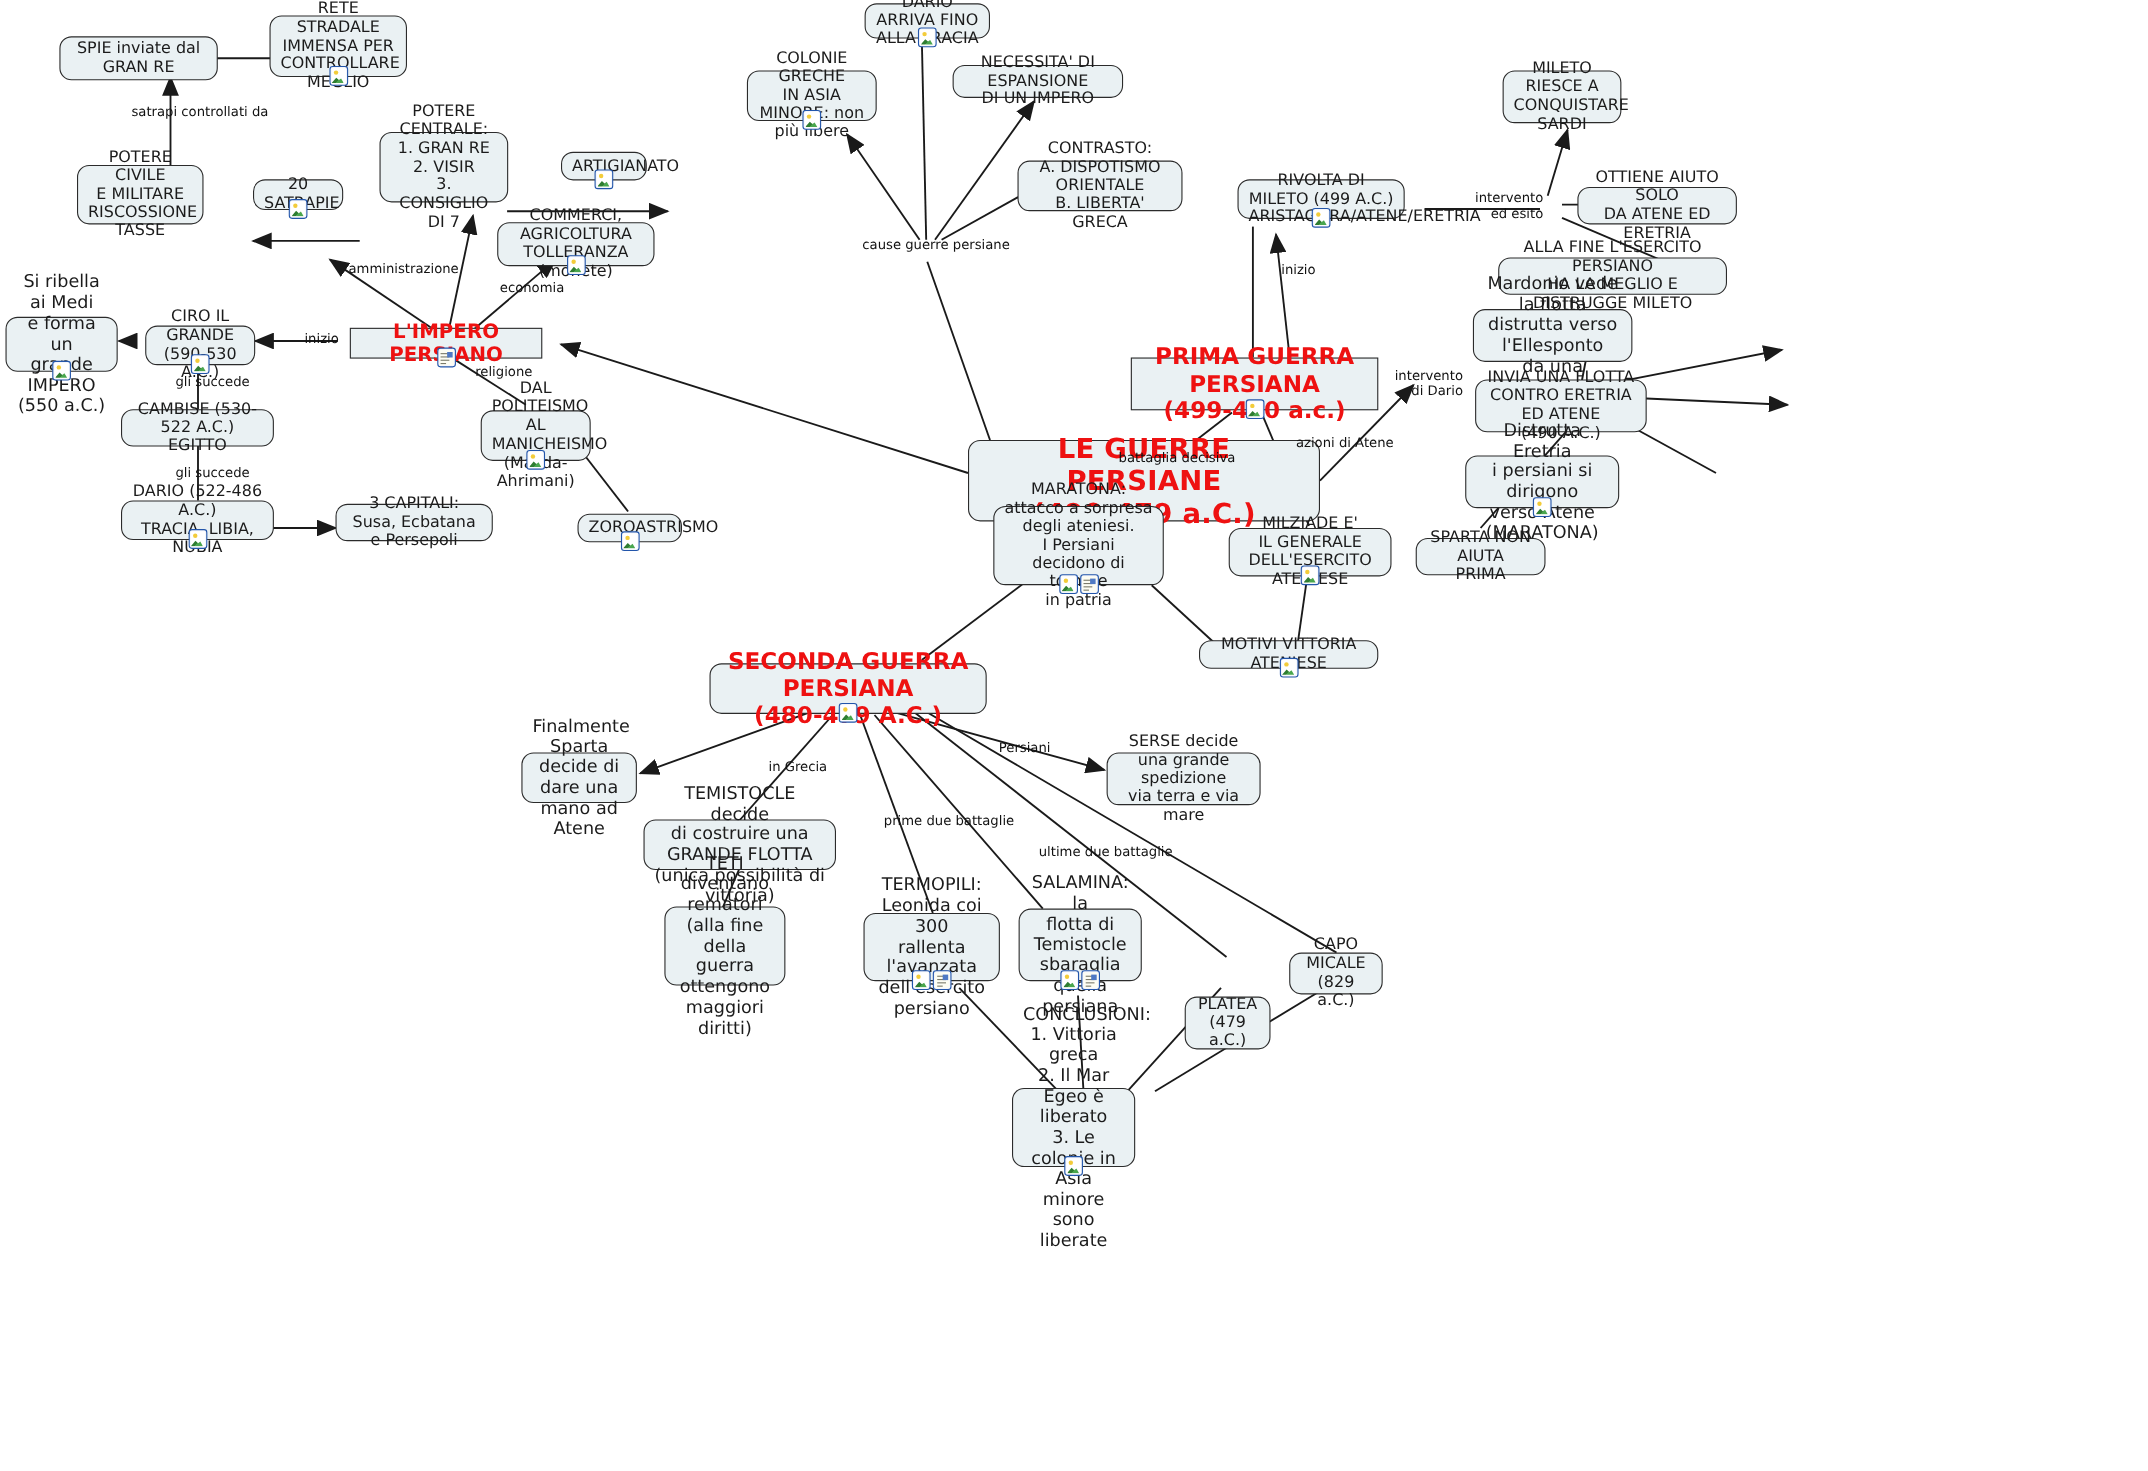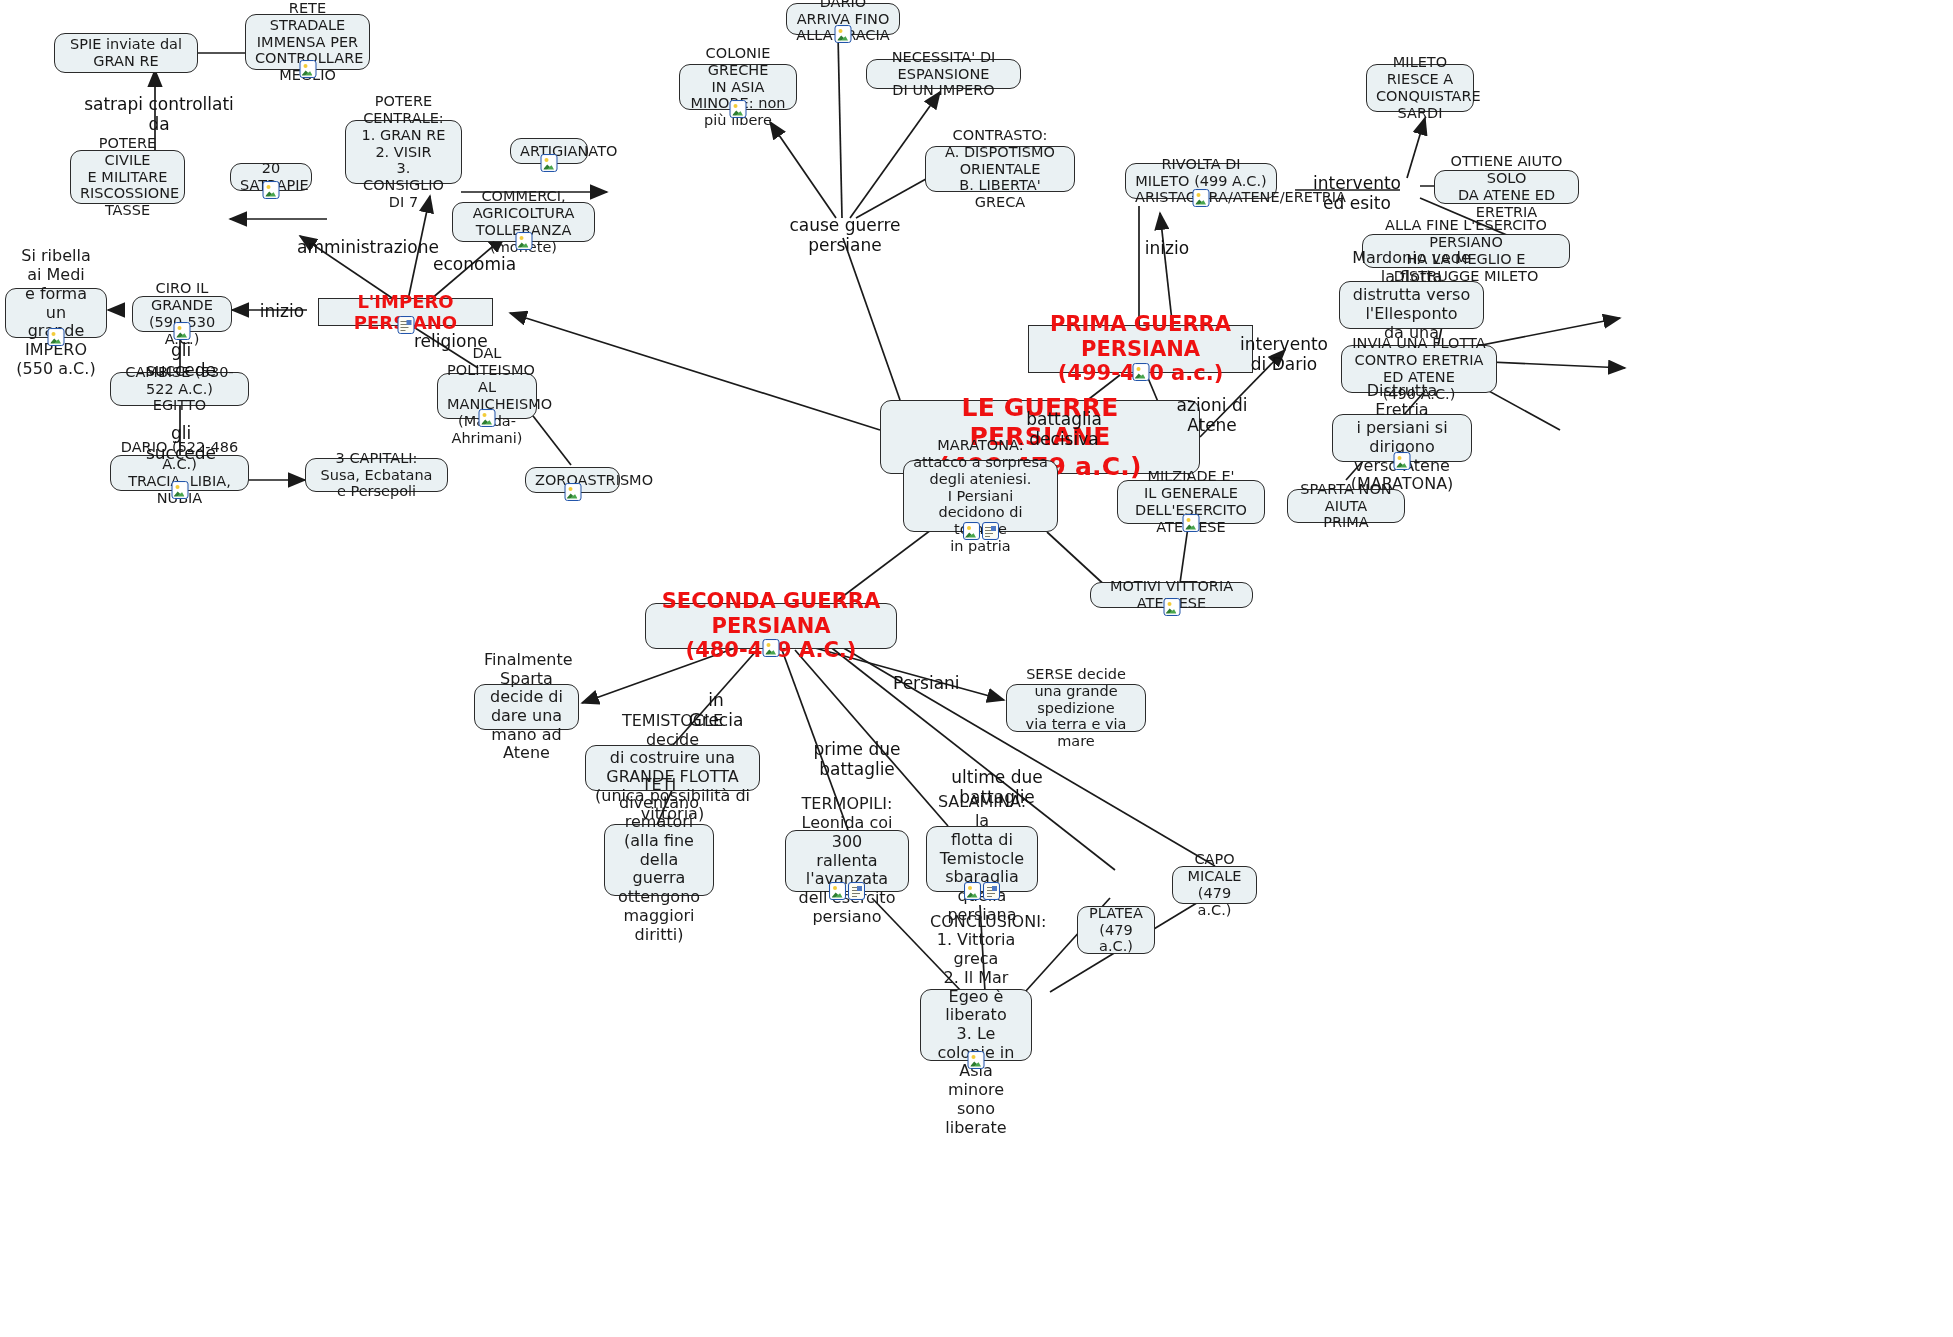--- a/index.html
+++ b/index.html
@@ -26,22 +26,22 @@
   .ico.pic::before{content:"";position:absolute;left:1px;right:1px;top:1px;bottom:1px;background:#ffffff;}
   .ico.pic::after{content:"";position:absolute;left:1.5px;bottom:1.5px;width:11px;height:7px;
        background:linear-gradient(135deg,#2f7d32 0 55%,#4aa64e 55% 100%);
        clip-path:polygon(0 100%,38% 30%,60% 62%,78% 40%,100% 100%);}
   .ico.pic .sun{position:absolute;left:3px;top:3px;width:4px;height:4px;border-radius:50%;background:#f3cc3a;}
   .ico.doc::before{content:"";position:absolute;left:1px;right:1px;top:1px;bottom:1px;background:#fdfdf3;}
   .ico.doc .ln{position:absolute;left:2.5px;height:1.3px;background:#7a7a6a;width:8px;}
   .ico.doc .ln.a{top:4px}.ico.doc .ln.b{top:7px}.ico.doc .ln.c{top:10px}.ico.doc .ln.d{top:13px;width:5px}
   .ico.doc .sq2{position:absolute;right:2px;top:3px;width:5px;height:5px;background:#4f79c4;}
 
-  .elabel{position:absolute;font-size:17px;color:#111;white-space:pre-line;line-height:1.15;
-          text-align:center;background:transparent;}
+  .elabel{position:absolute;font-size:12px;color:#111;white-space:pre-line;line-height:1.15;
+          text-align:right;background:transparent;}
 </style>
 </head>
 <body>
 
 <div id="canvas">
 
   <svg class="edges" viewBox="0 0 1953 1337" xmlns="http://www.w3.org/2000/svg">
     <defs>
       <marker id="ah" markerWidth="11" markerHeight="9" refX="10" refY="4.5" orient="auto">
         <path d="M0,0 L11,4.5 L0,9 z" fill="#1a1a1a"></path>
@@ -453,21 +453,21 @@
     </span>
   </div>
 
   <div class="node" style="left:1077px;top:906px;width:78px;height:48px">
     <span class="txt">PLATEA
 (479 a.C.)</span>
   </div>
 
   <div class="node" style="left:1172px;top:866px;width:85px;height:38px">
     <span class="txt">CAPO MICALE
-(479 a.C.)</span>
+(829 a.C.)</span>
   </div>
 
   <div class="node small" style="left:920px;top:989px;width:112px;height:72px">
     <span class="txt">CONCLUSIONI:
 1. Vittoria greca
 2. Il Mar Egeo è liberato
 3. Le colonie in Asia
 minore sono liberate</span>
     <span class="icons">
       <span class="ico pic">

